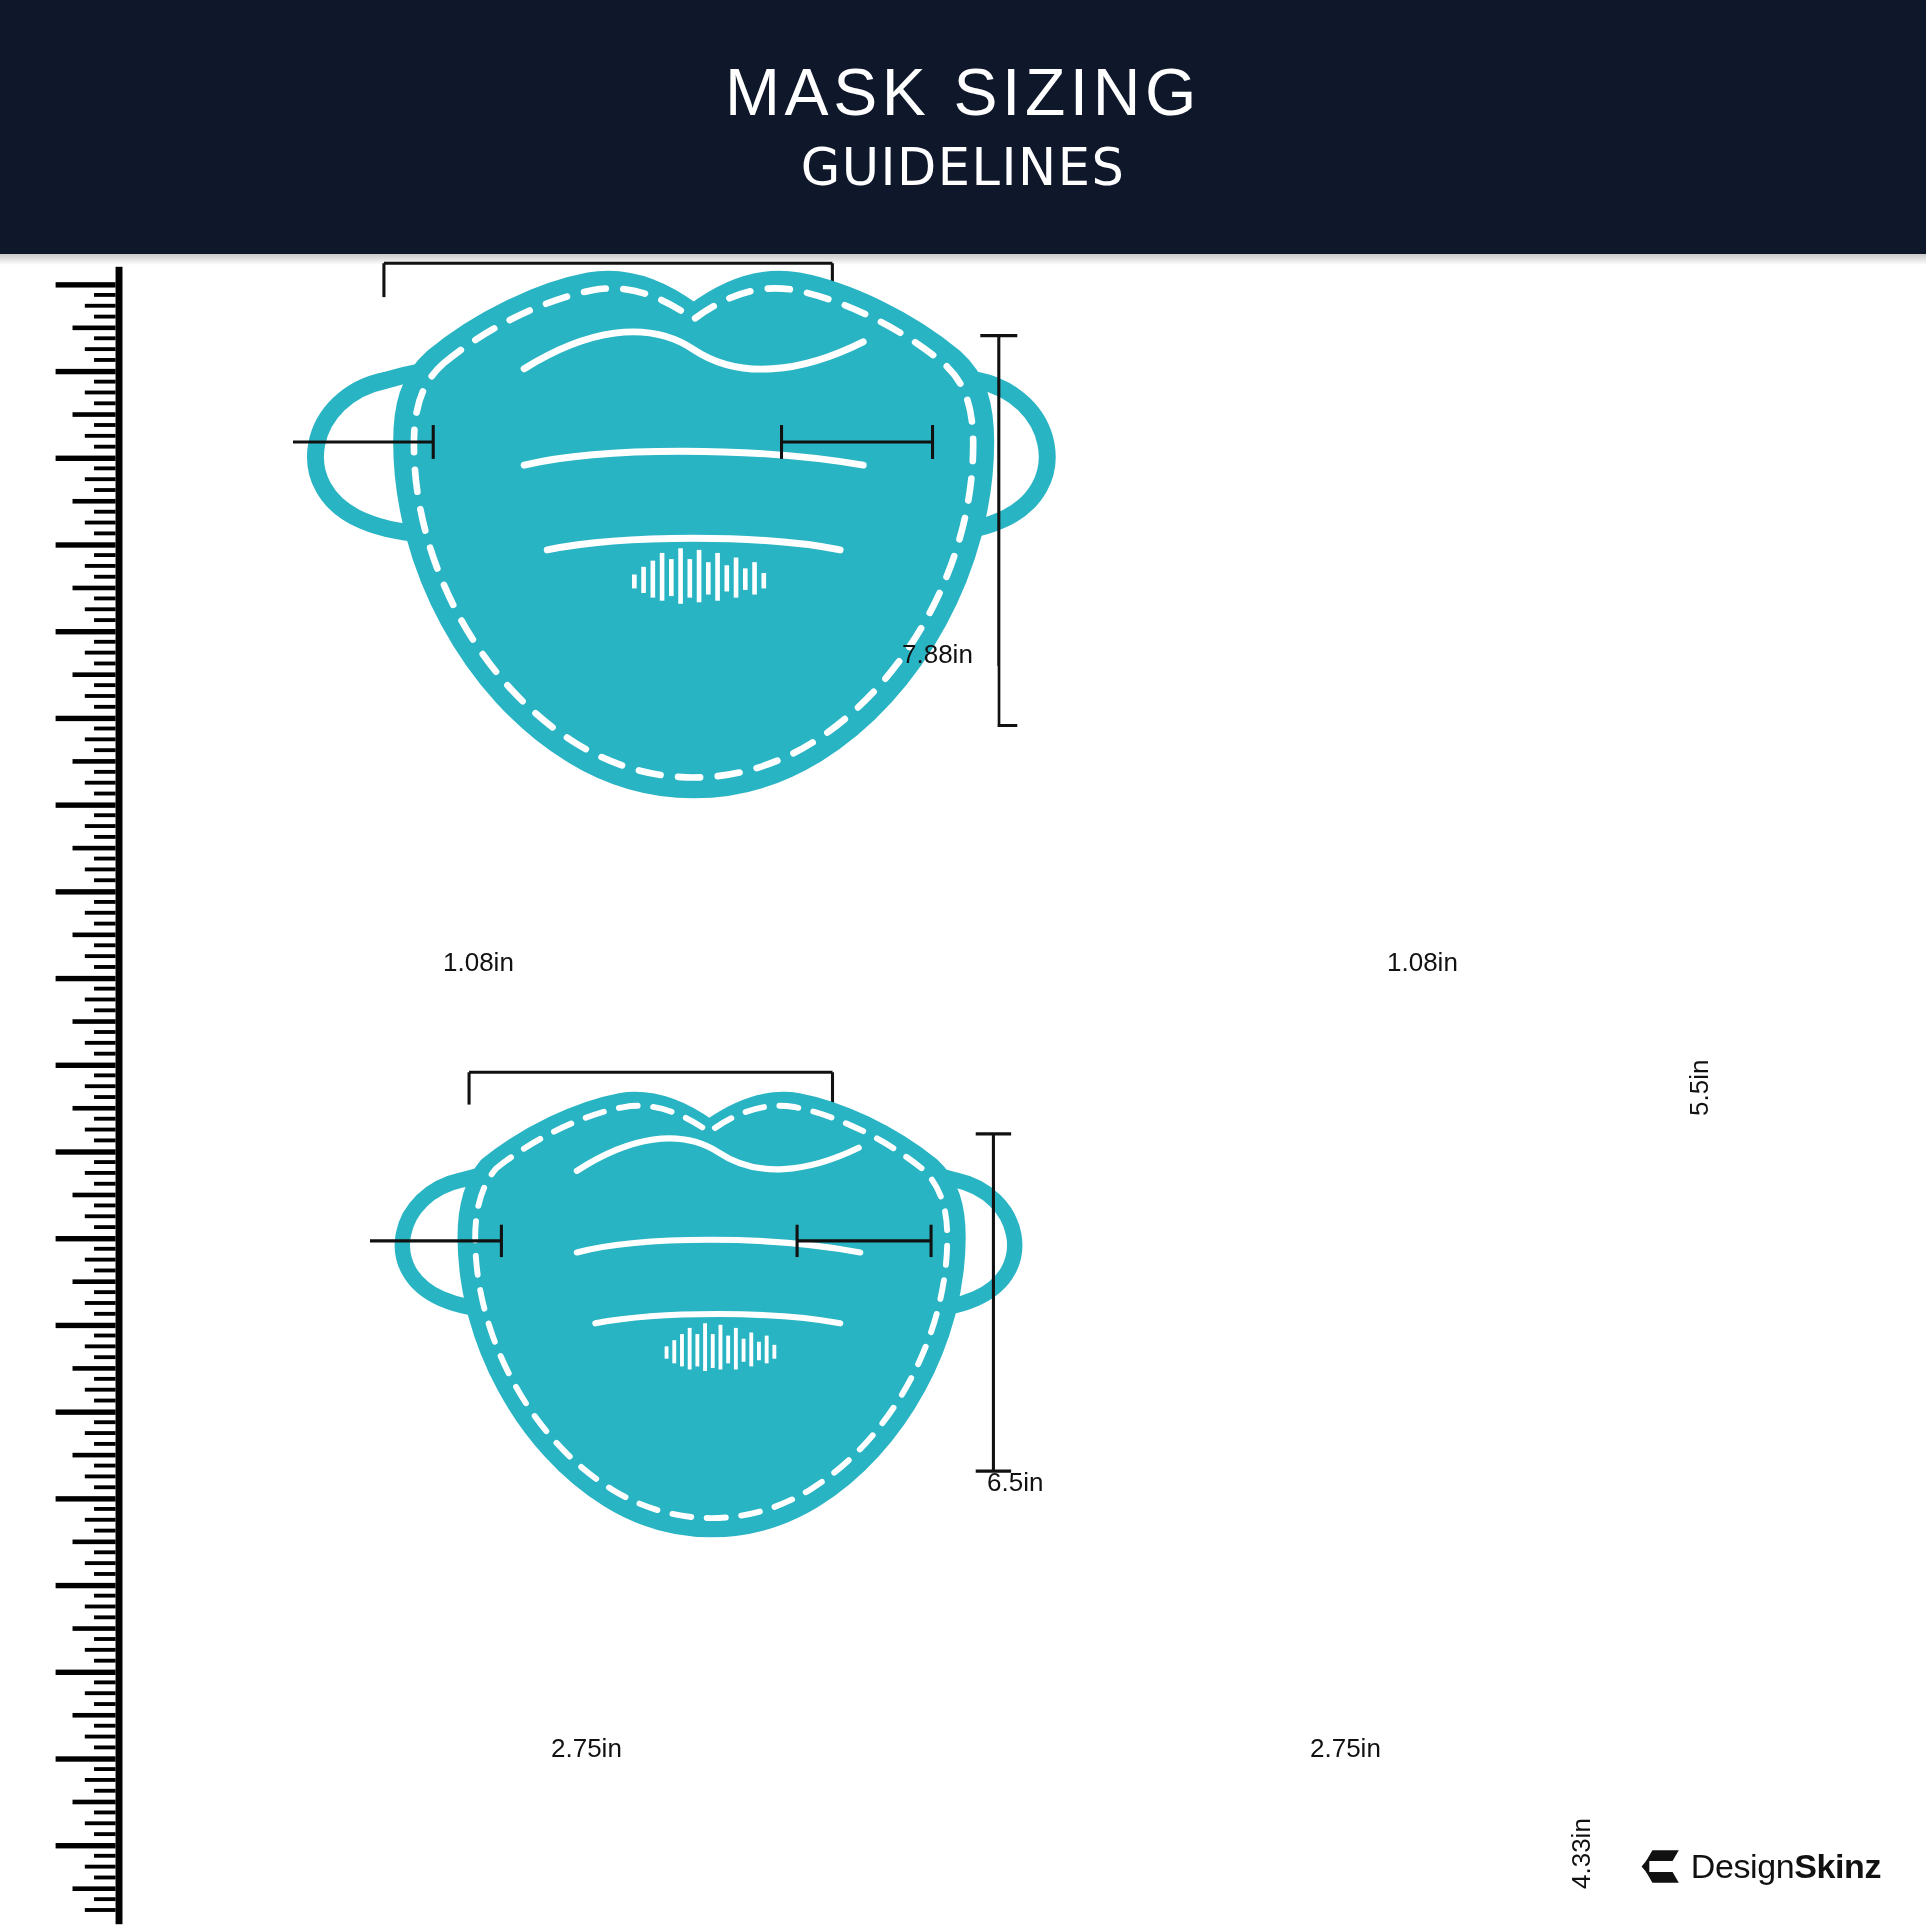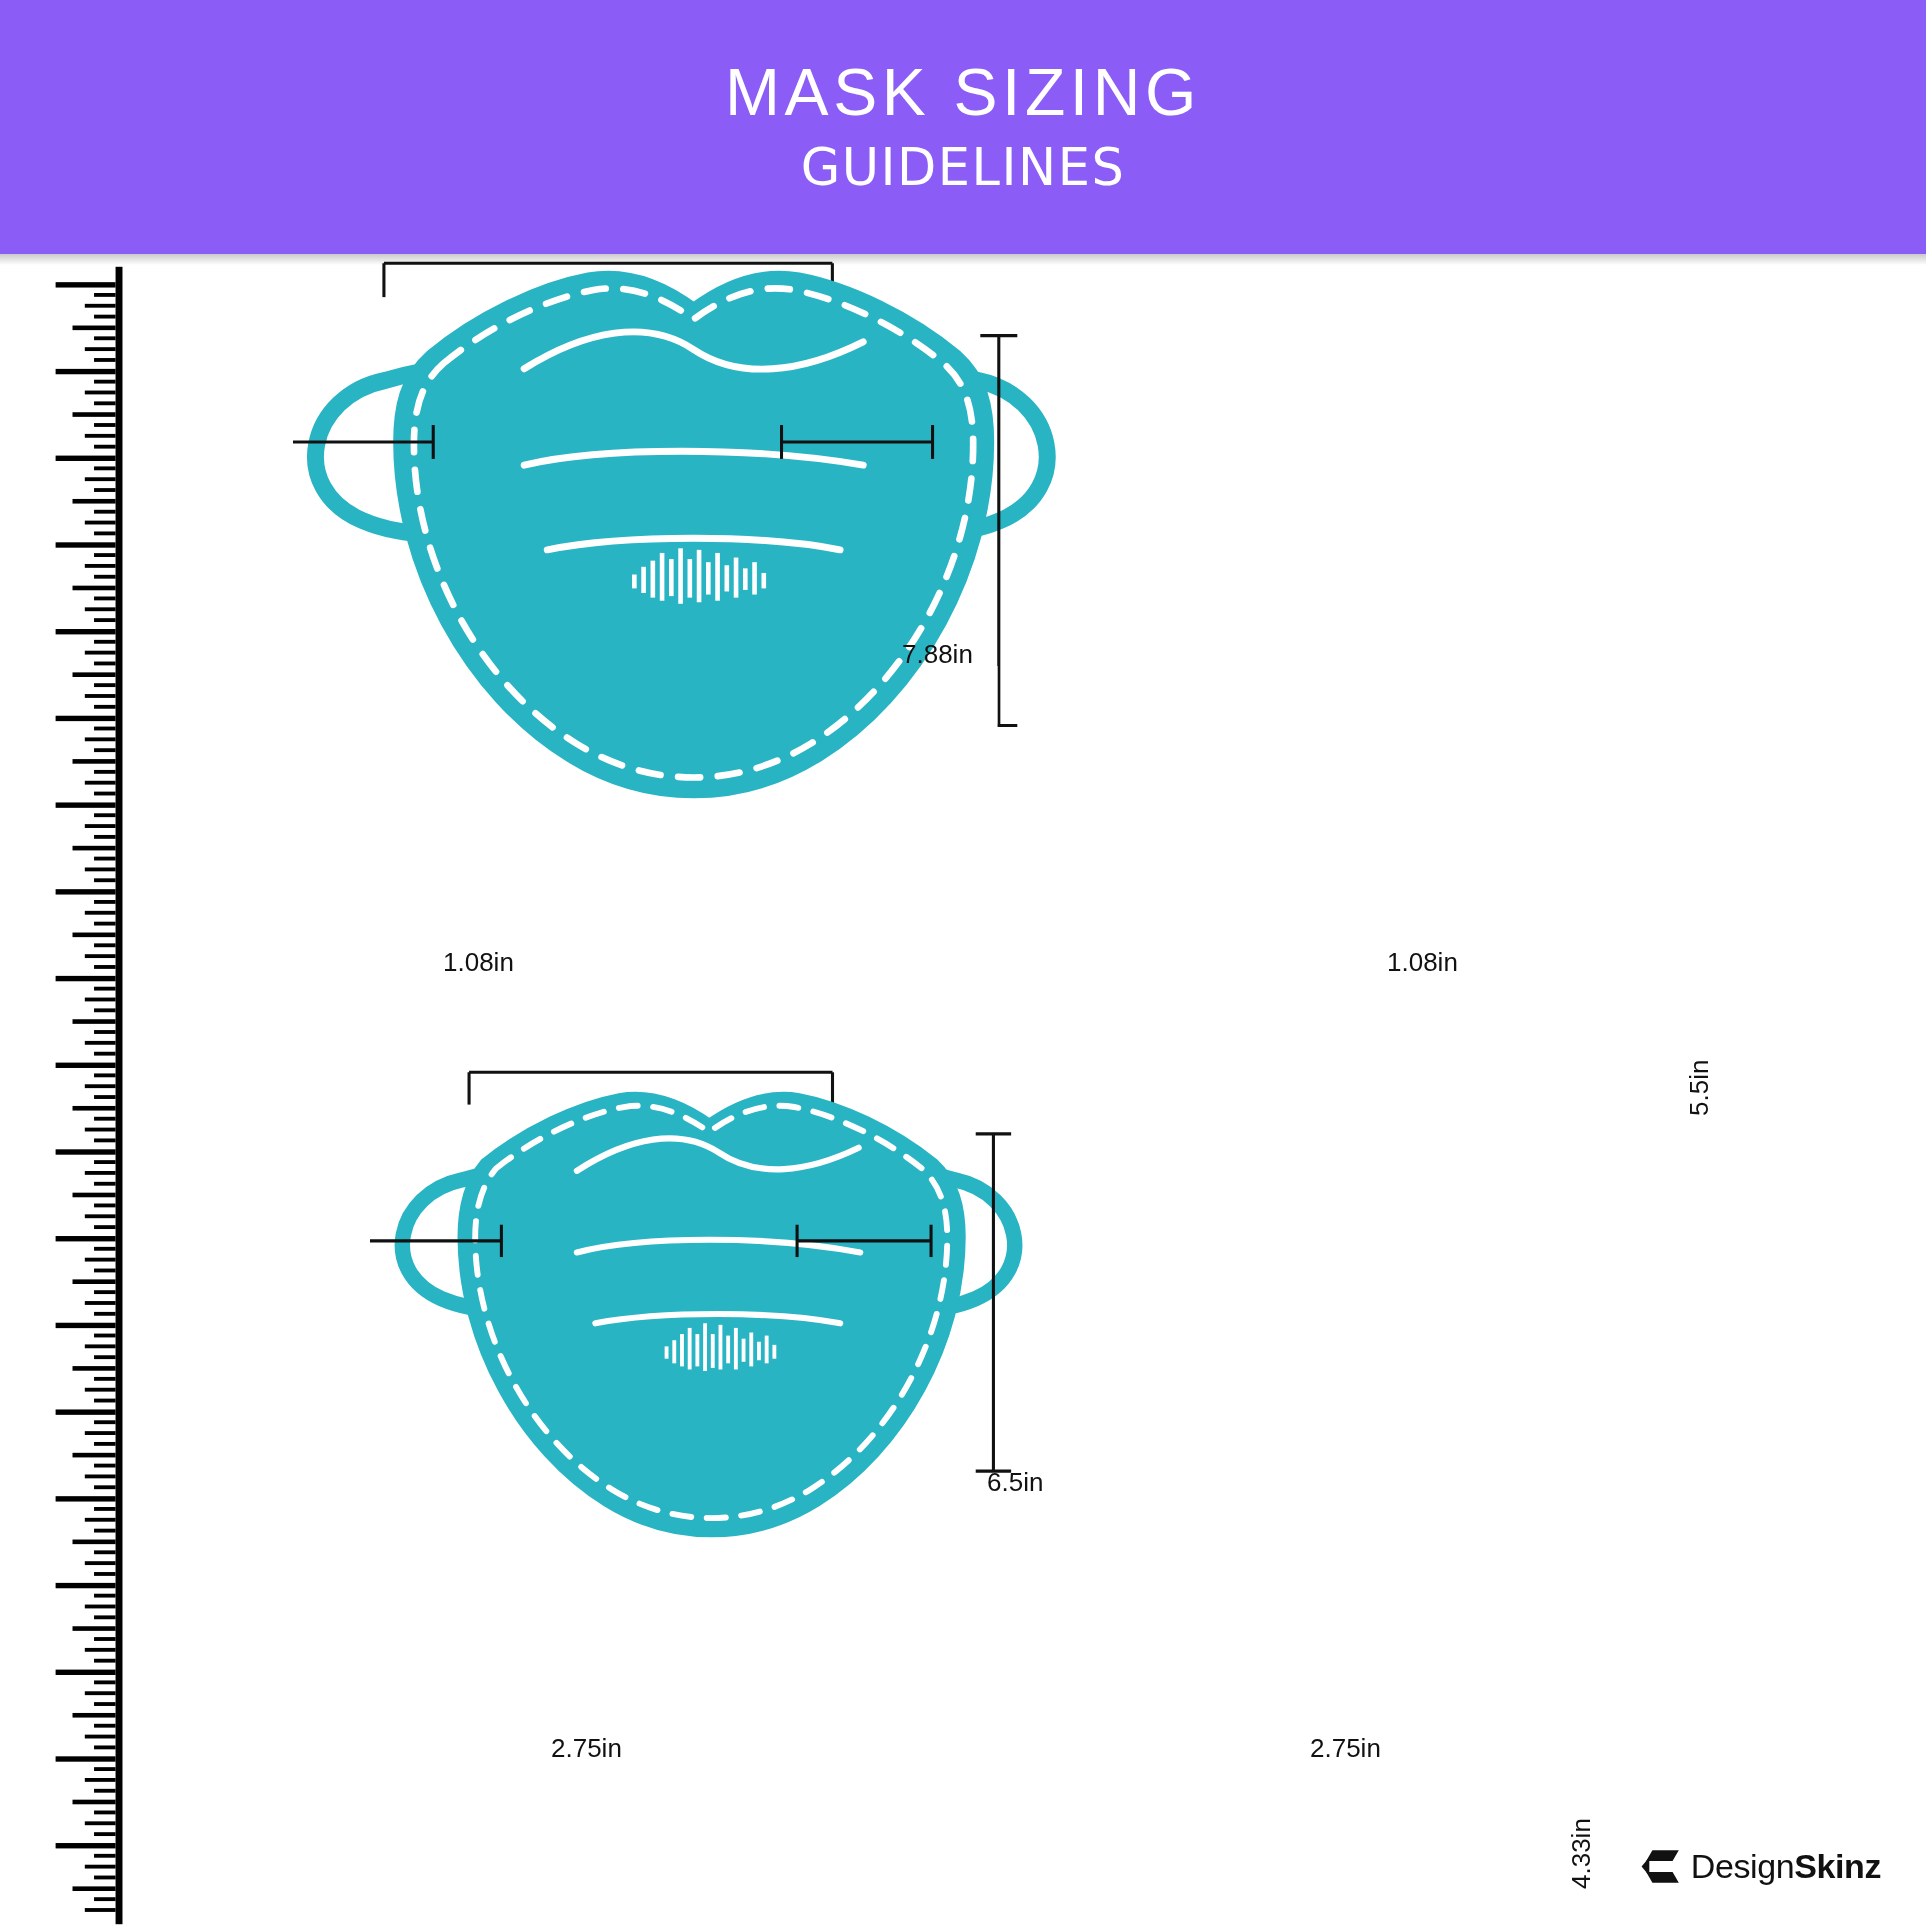--- a/index.html
+++ b/index.html
@@ -15,21 +15,21 @@
     position: relative;
   }
 
   
   .header {
     position: absolute;
     left: 0;
     top: 0;
     width: 1926px;
     height: 254px;
-    background: #8b5cf6;
+    background: #0f172a;
     display: flex;
     flex-direction: column;
     align-items: center;
     justify-content: center;
   }
   .header-line1 {
     color: #ffffff;
     font-size: 66px;
     letter-spacing: 4.6px;
     font-weight: 400;

